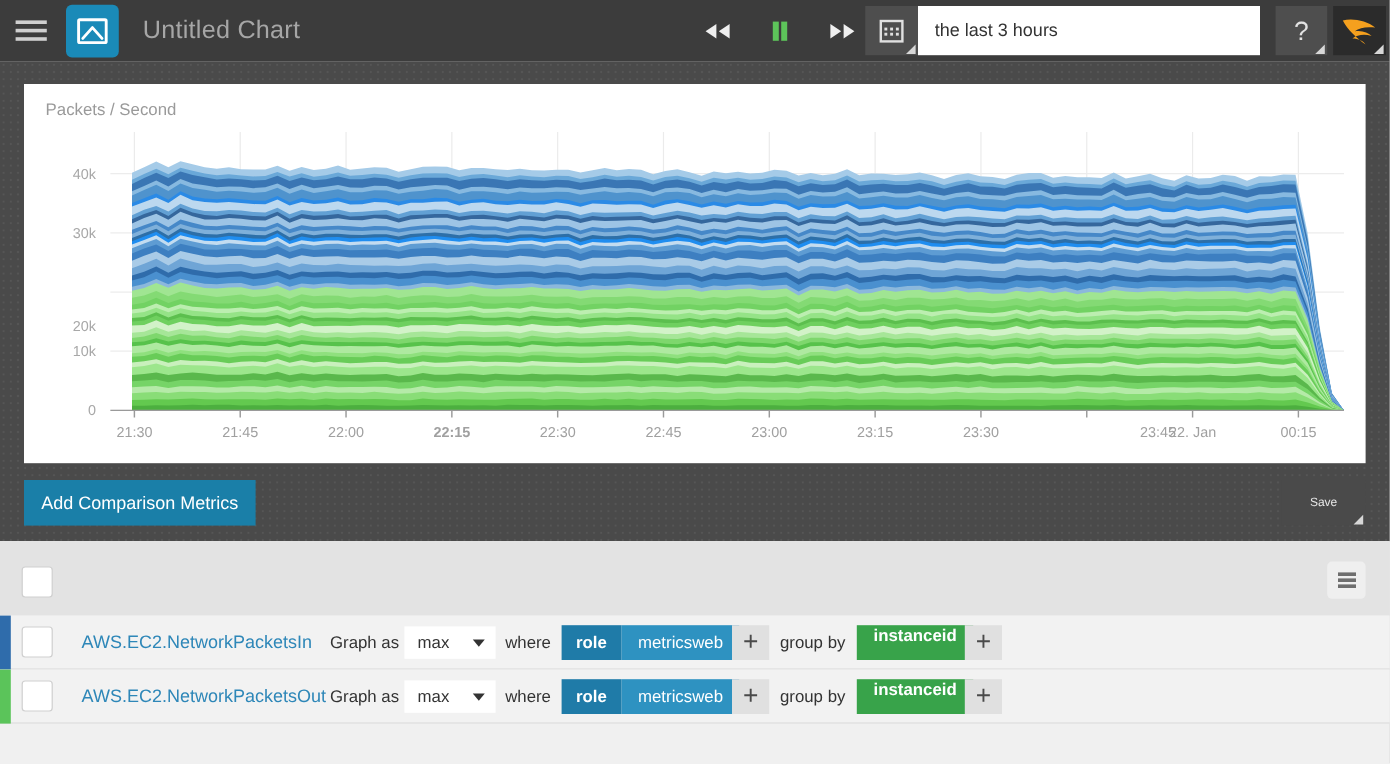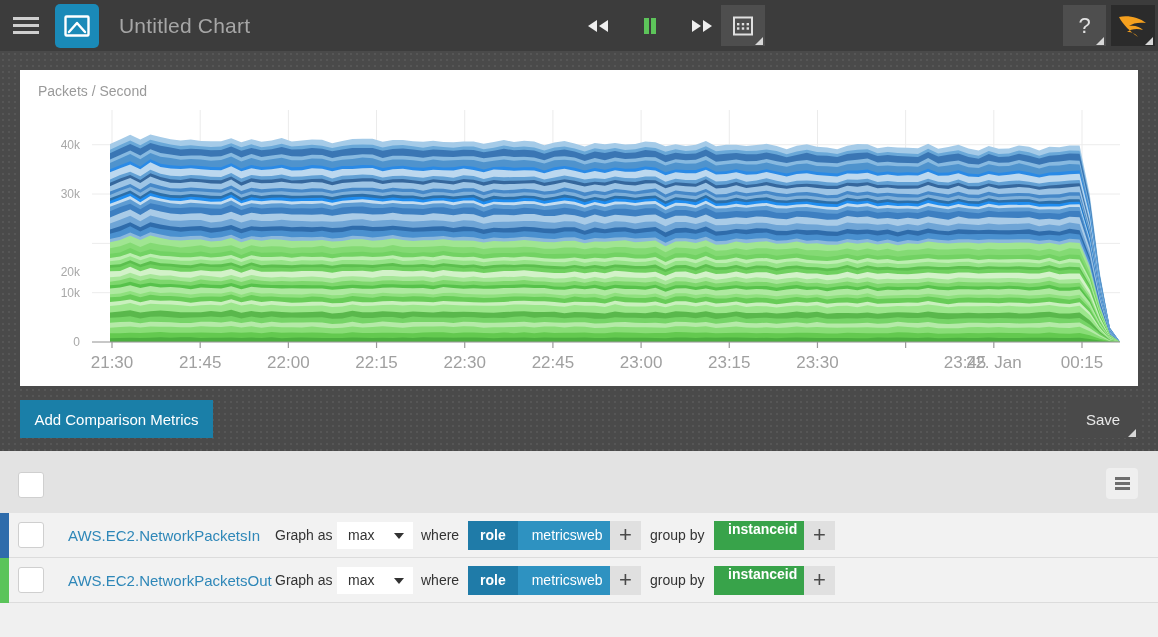--- a/index.html
+++ b/index.html
@@ -102,36 +102,36 @@
     font-size: 14px; color: #9a9a9a;
   }
   .plot { position: absolute; left: 0; top: 0; width: 1118px; height: 316px; }
 
   .ytick {
     position: absolute; right: 0; font-size: 12px; color: #a8a8a8;
     text-align: right; width: 40px; transform: translateY(-7px);
   }
   .yaxis-col { position: absolute; left: 10px; top: 0; width: 50px; height: 316px; }
   .xtick {
-    position: absolute; top: 283px; font-size: 17px; color: #a0a0a0;
+    position: absolute; top: 283px; font-size: 12px; color: #a0a0a0;
     transform: translateX(-50%); white-space: nowrap;
   }
 
   
   .add-btn {
     position: absolute; left: 20px; top: 400px;
     width: 193px; height: 38px; background: #1a7fa8;
     color: #ffffff; font-size: 15px;
     display: flex; align-items: center; justify-content: center;
     cursor: pointer;
   }
   .save-btn {
     position: absolute; left: 1068px; top: 400px;
     width: 70px; height: 38px; background: #4a4a4a;
-    color: #e8e8e8; font-size: 15px;
+    color: #e8e8e8; font-size: 10px;
     display: flex; align-items: center; justify-content: center;
     position: absolute; cursor: pointer;
   }
 
   
   .bottompanel {
     position: absolute; left: 0; top: 451px;
     width: 1158px; height: 186px; background: #f0f0f0;
   }
   .tool-row {
@@ -241,20 +241,21 @@
         <rect x="2" y="2.5" width="18" height="17" fill="none" stroke="#e0e0e0" stroke-width="2"></rect>
         <rect x="5" y="8" width="2.4" height="2.4" fill="#e0e0e0"></rect>
         <rect x="9.8" y="8" width="2.4" height="2.4" fill="#e0e0e0"></rect>
         <rect x="14.6" y="8" width="2.4" height="2.4" fill="#e0e0e0"></rect>
         <rect x="5" y="12.3" width="2.4" height="2.4" fill="#e0e0e0"></rect>
         <rect x="9.8" y="12.3" width="2.4" height="2.4" fill="#e0e0e0"></rect>
         <rect x="14.6" y="12.3" width="2.4" height="2.4" fill="#e0e0e0"></rect>
       </svg>
       <div class="corner-tri"></div>
     </div>
+    <input class="time-input" value="the last 3 hours" style="">
   </div>
 
   <div class="help-btn">
     <span>?</span>
     <div class="corner-tri"></div>
   </div>
 
   <div class="logo-btn">
     <svg width="32" height="26" viewBox="0 0 32 26">
       <path d="M2 4 C10 2 22 4 29 10 C22 9 16 10 12 13 C18 12 23 14 26 17 C20 15 14 16 10 19 C15 19 19 21 21 24 C14 19 6 12 2 4 Z" fill="#f5a01e"></path>
@@ -347,21 +348,21 @@
       <div class="ytick" style="top: 272px;">0</div>
       <div class="ytick" style="top: 222.682px;">10k</div>
       <div class="ytick" style="top: 173.364px; margin-top: 29px;">20k</div>
       <div class="ytick" style="top: 124.045px;">30k</div>
       <div class="ytick" style="top: 74.7273px;">40k</div>
     </div>
   <div id="xaxis">
       <div class="xtick" style="left: 92px;">21:30</div>
       <div class="xtick" style="left: 180.182px;">21:45</div>
       <div class="xtick" style="left: 268.364px;">22:00</div>
-      <div class="xtick" style="left: 356.545px;">22:15</div>
+      <div class="xtick" style="left: 356.545px; font-weight: bold;">22:15</div>
       <div class="xtick" style="left: 444.727px;">22:30</div>
       <div class="xtick" style="left: 532.909px;">22:45</div>
       <div class="xtick" style="left: 621.091px;">23:00</div>
       <div class="xtick" style="left: 709.273px;">23:15</div>
       <div class="xtick" style="left: 797.455px;">23:30</div>
       <div class="xtick" style="left: 909px; margin-left: 36px;">23:45</div>
       <div class="xtick" style="left: 973.818px;">22. Jan</div>
       <div class="xtick" style="left: 1062px; text-align: center;">00:15</div>
     </div>
 </div>

